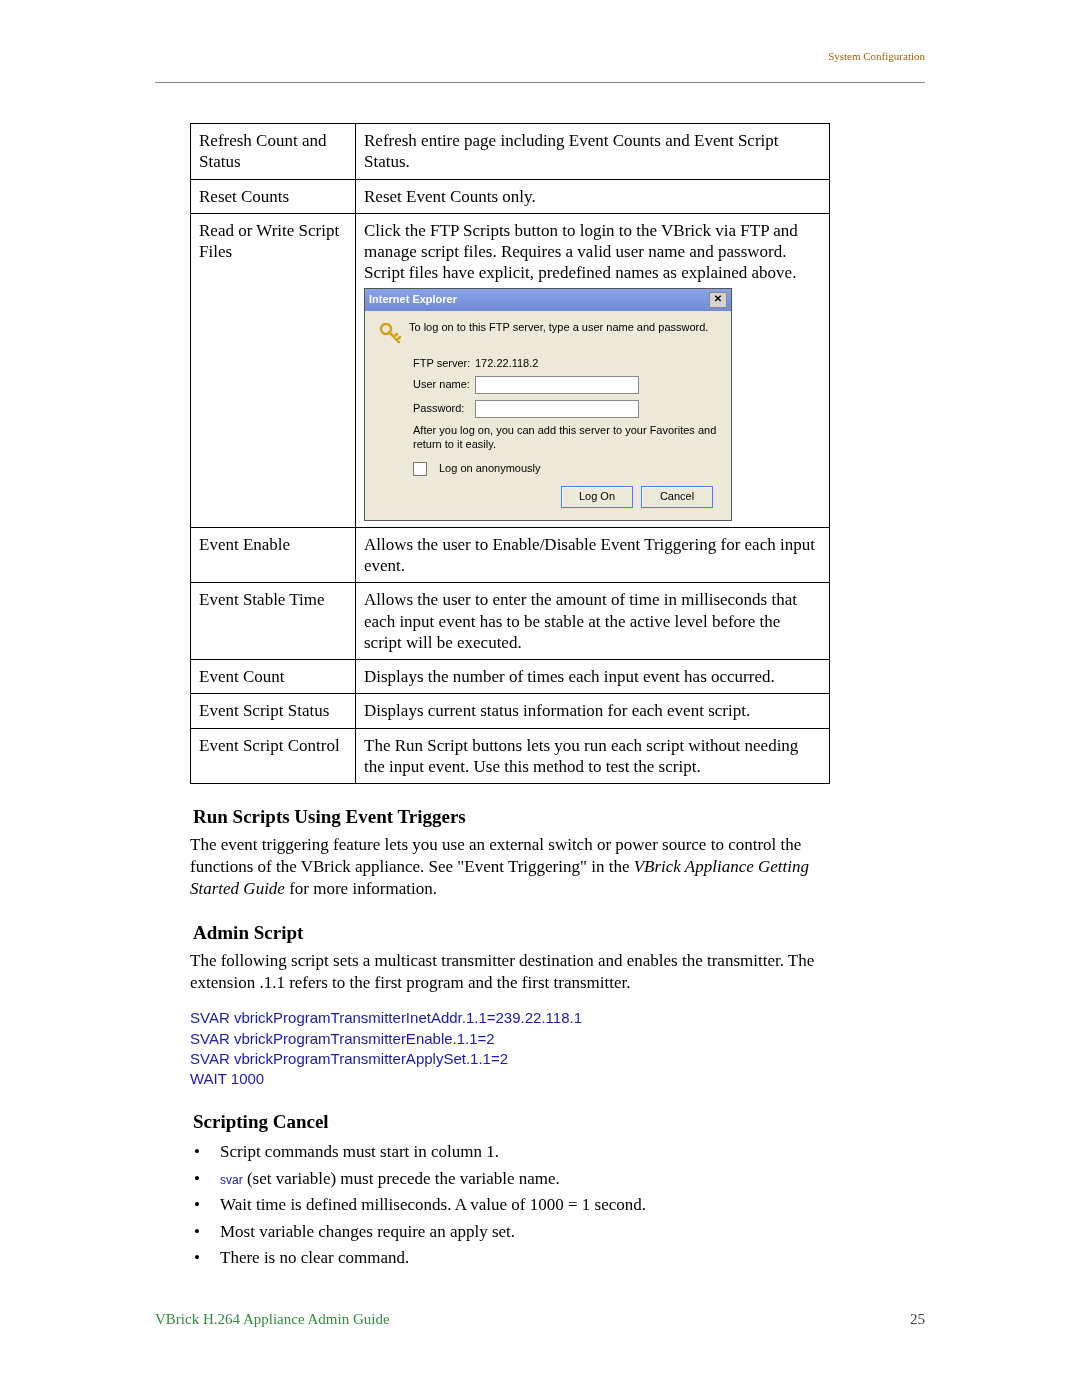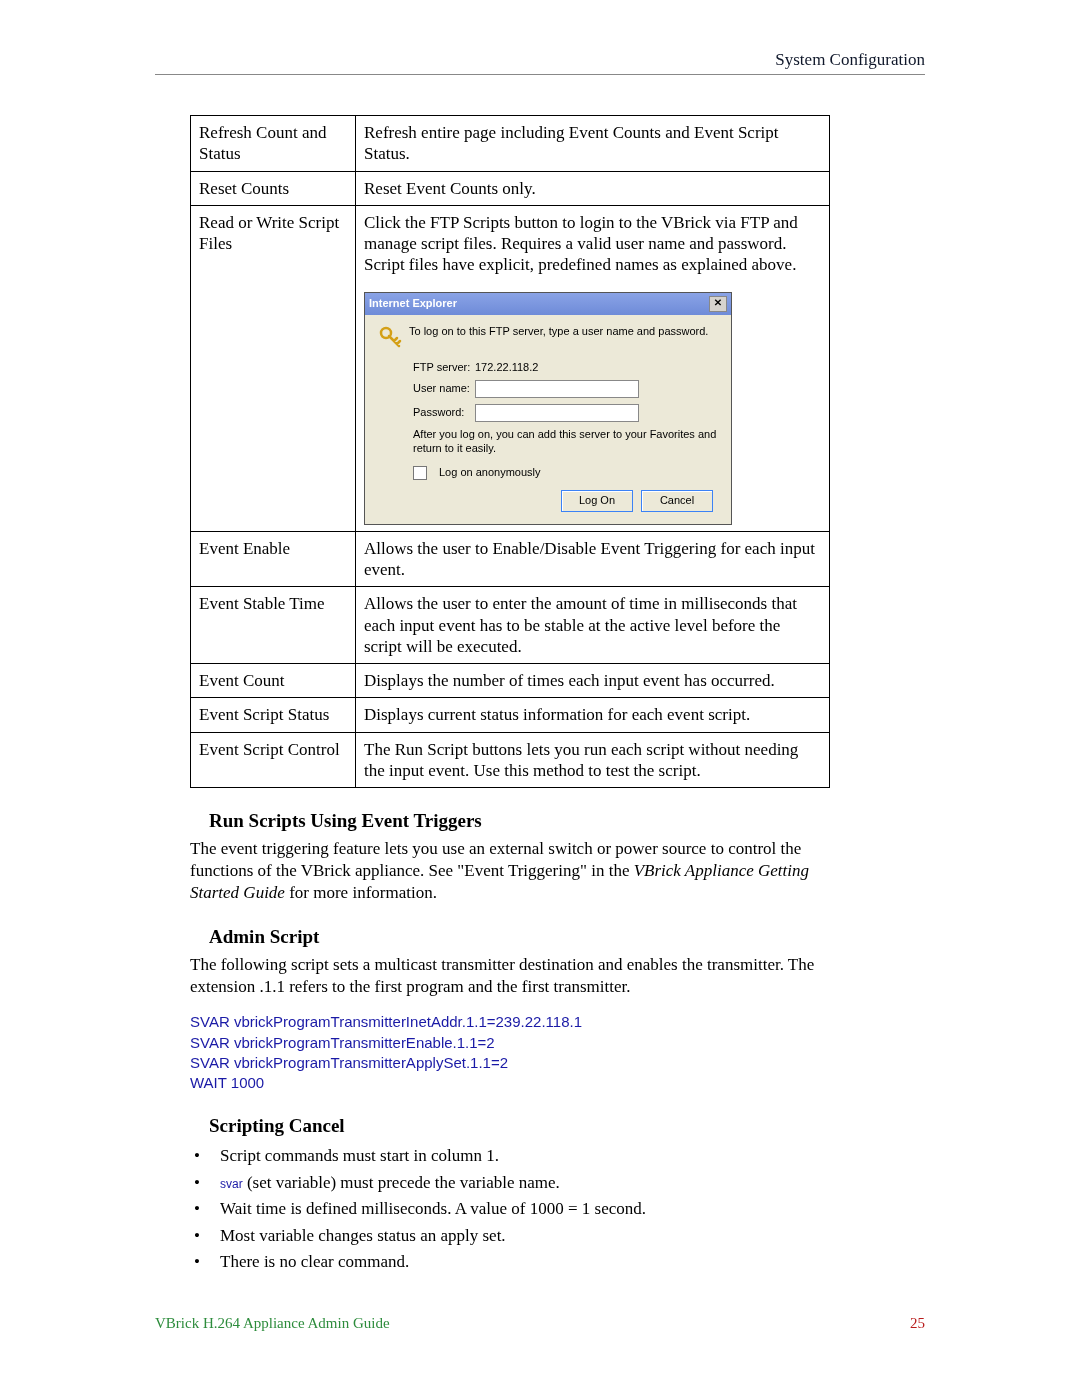--- a/index.html
+++ b/index.html
@@ -13,53 +13,53 @@
   .page {
     width: 1080px;
     box-sizing: border-box;
     padding: 50px 155px 50px 155px;
     position: relative;
   }
   .header {
     display: flex;
     justify-content: flex-end;
     border-bottom: 1px solid #888;
-    padding-bottom: 4px;
-    font-size: 17px;
-    color: #0f172a;
+    padding-bottom: 20px;
+    font-size: 11px;
+    color: #a16207;
   }
   .footer {
     display: flex;
     justify-content: space-between;
     align-items: baseline;
     font-size: 15px;
     margin-top: 40px;
   }
   .footer .left { color: #2d8c3c; }
-  .footer .right { color: #b91c1c; }
+  .footer .right { color: #404040; }
   table.desc {
     border-collapse: collapse;
     width: 640px;
     margin-left: 35px;
     margin-top: 40px;
     font-size: 17px;
     padding-left: 38px;
   }
   table.desc td {
     border: 1px solid #000;
     vertical-align: top;
     padding: 6px 8px 6px 8px;
     line-height: 1.25;
   }
   table.desc td.col1 { width: 148px; }
   h3.section {
     font-family: Garamond, "Times New Roman", Times, serif;
     font-weight: bold;
     font-size: 19px;
-    margin: 22px 0 6px 54px;
+    margin: 22px 0 6px 38px;
     color: #000;
   }
   p.body {
     margin: 0 0 0 35px;
     font-size: 17px;
     line-height: 1.3;
     width: 640px;
   }
   .italic { font-style: italic; }
   .code-block {
@@ -89,21 +89,21 @@
     font-size: 12px;
     color: #1a1aa6;
   }
   
   .dialog {
     width: 366px;
     border: 1px solid #555;
     background: #ece9d8;
     font-family: Tahoma, sans-serif;
     font-size: 11px;
-    margin-top: 16px;
+    margin-top: 4px;
   }
   .dlg-title {
     background: #7a96df;
     background: linear-gradient(#8aa3e6, #6e8bd8);
     color: #fff;
     padding: 3px 4px;
     display: flex;
     justify-content: space-between;
     align-items: center;
     font-weight: bold;
@@ -279,21 +279,21 @@
   <div class="code-block">SVAR vbrickProgramTransmitterInetAddr.1.1=239.22.118.1
 SVAR vbrickProgramTransmitterEnable.1.1=2
 SVAR vbrickProgramTransmitterApplySet.1.1=2
 WAIT 1000</div>
 
   <h3 class="section">Scripting Cancel</h3>
   <ul class="bullets">
     <li>Script commands must start in column 1.</li>
     <li><span class="code-inline">svar</span><span> (set variable) must precede the variable name.</span></li>
     <li>Wait time is defined milliseconds. A value of 1000 = 1 second.</li>
-    <li>Most variable changes status an apply set.</li>
+    <li>Most variable changes require an apply set.</li>
     <li>There is no clear command.</li>
   </ul>
 
   <div class="footer">
     <span class="left">VBrick H.264 Appliance Admin Guide</span>
     <span class="right">25</span>
   </div>
 </div>
 
 </body></html>

